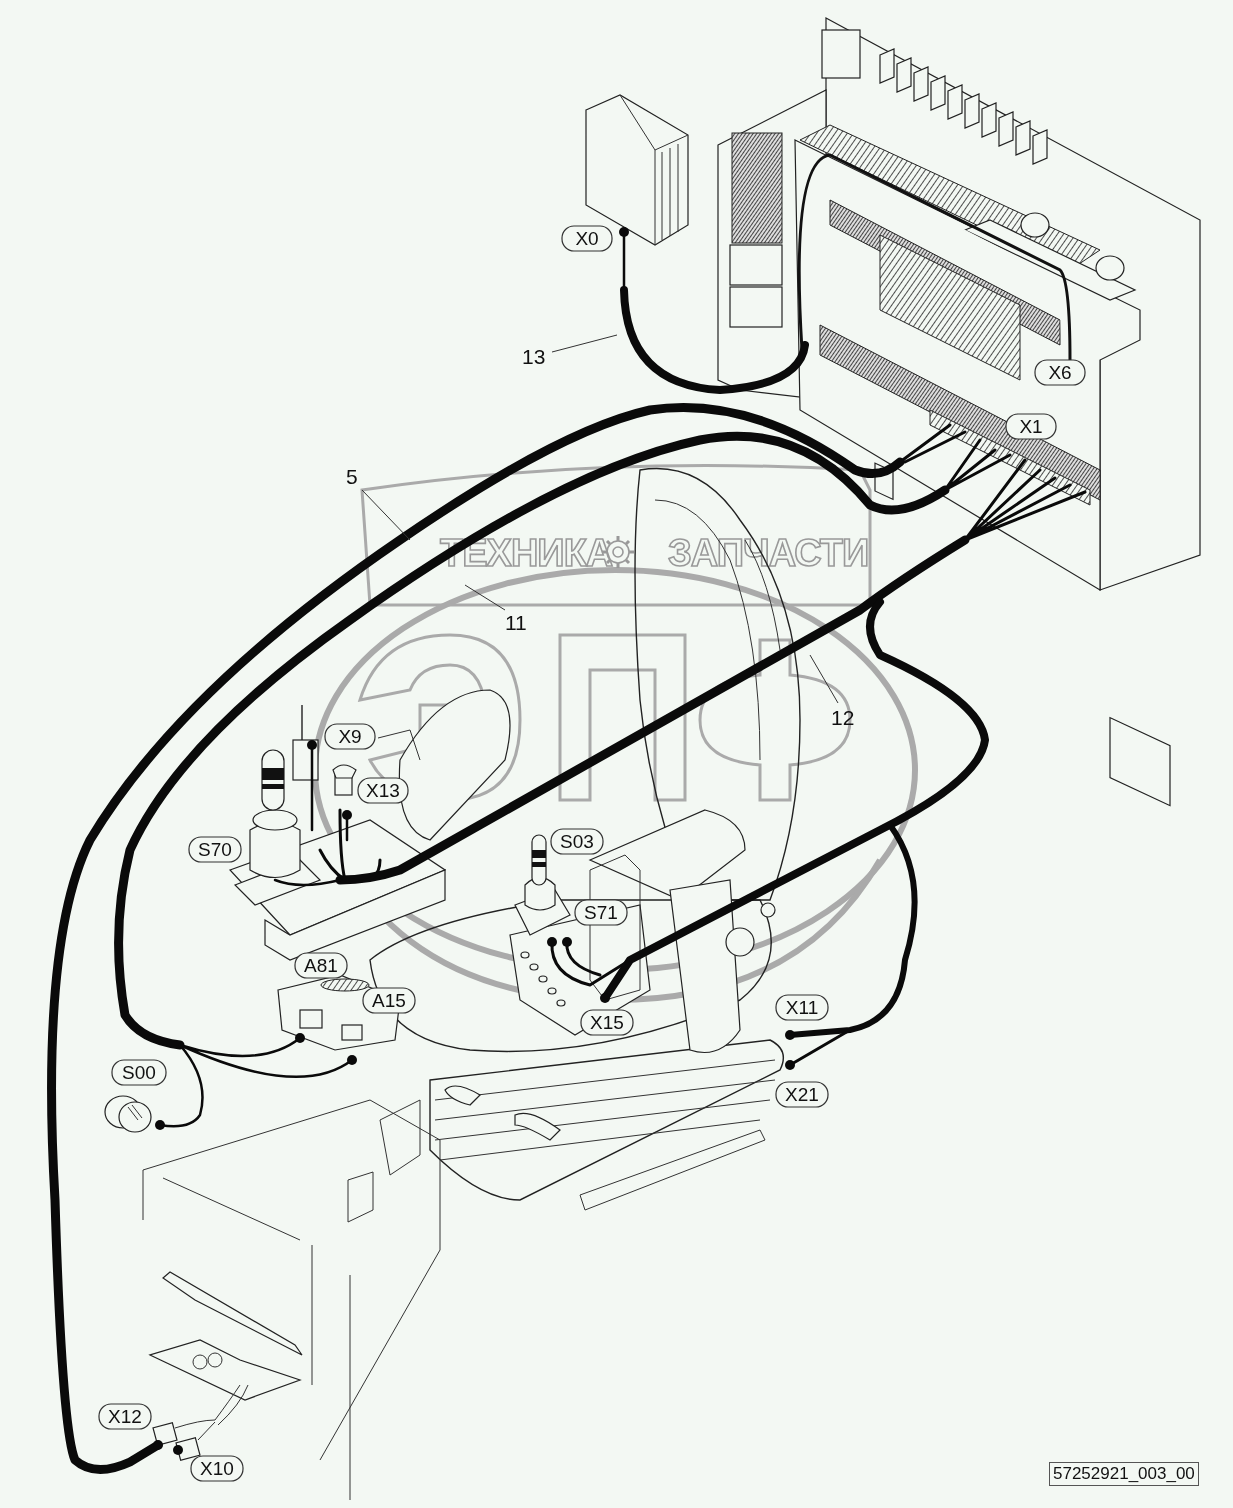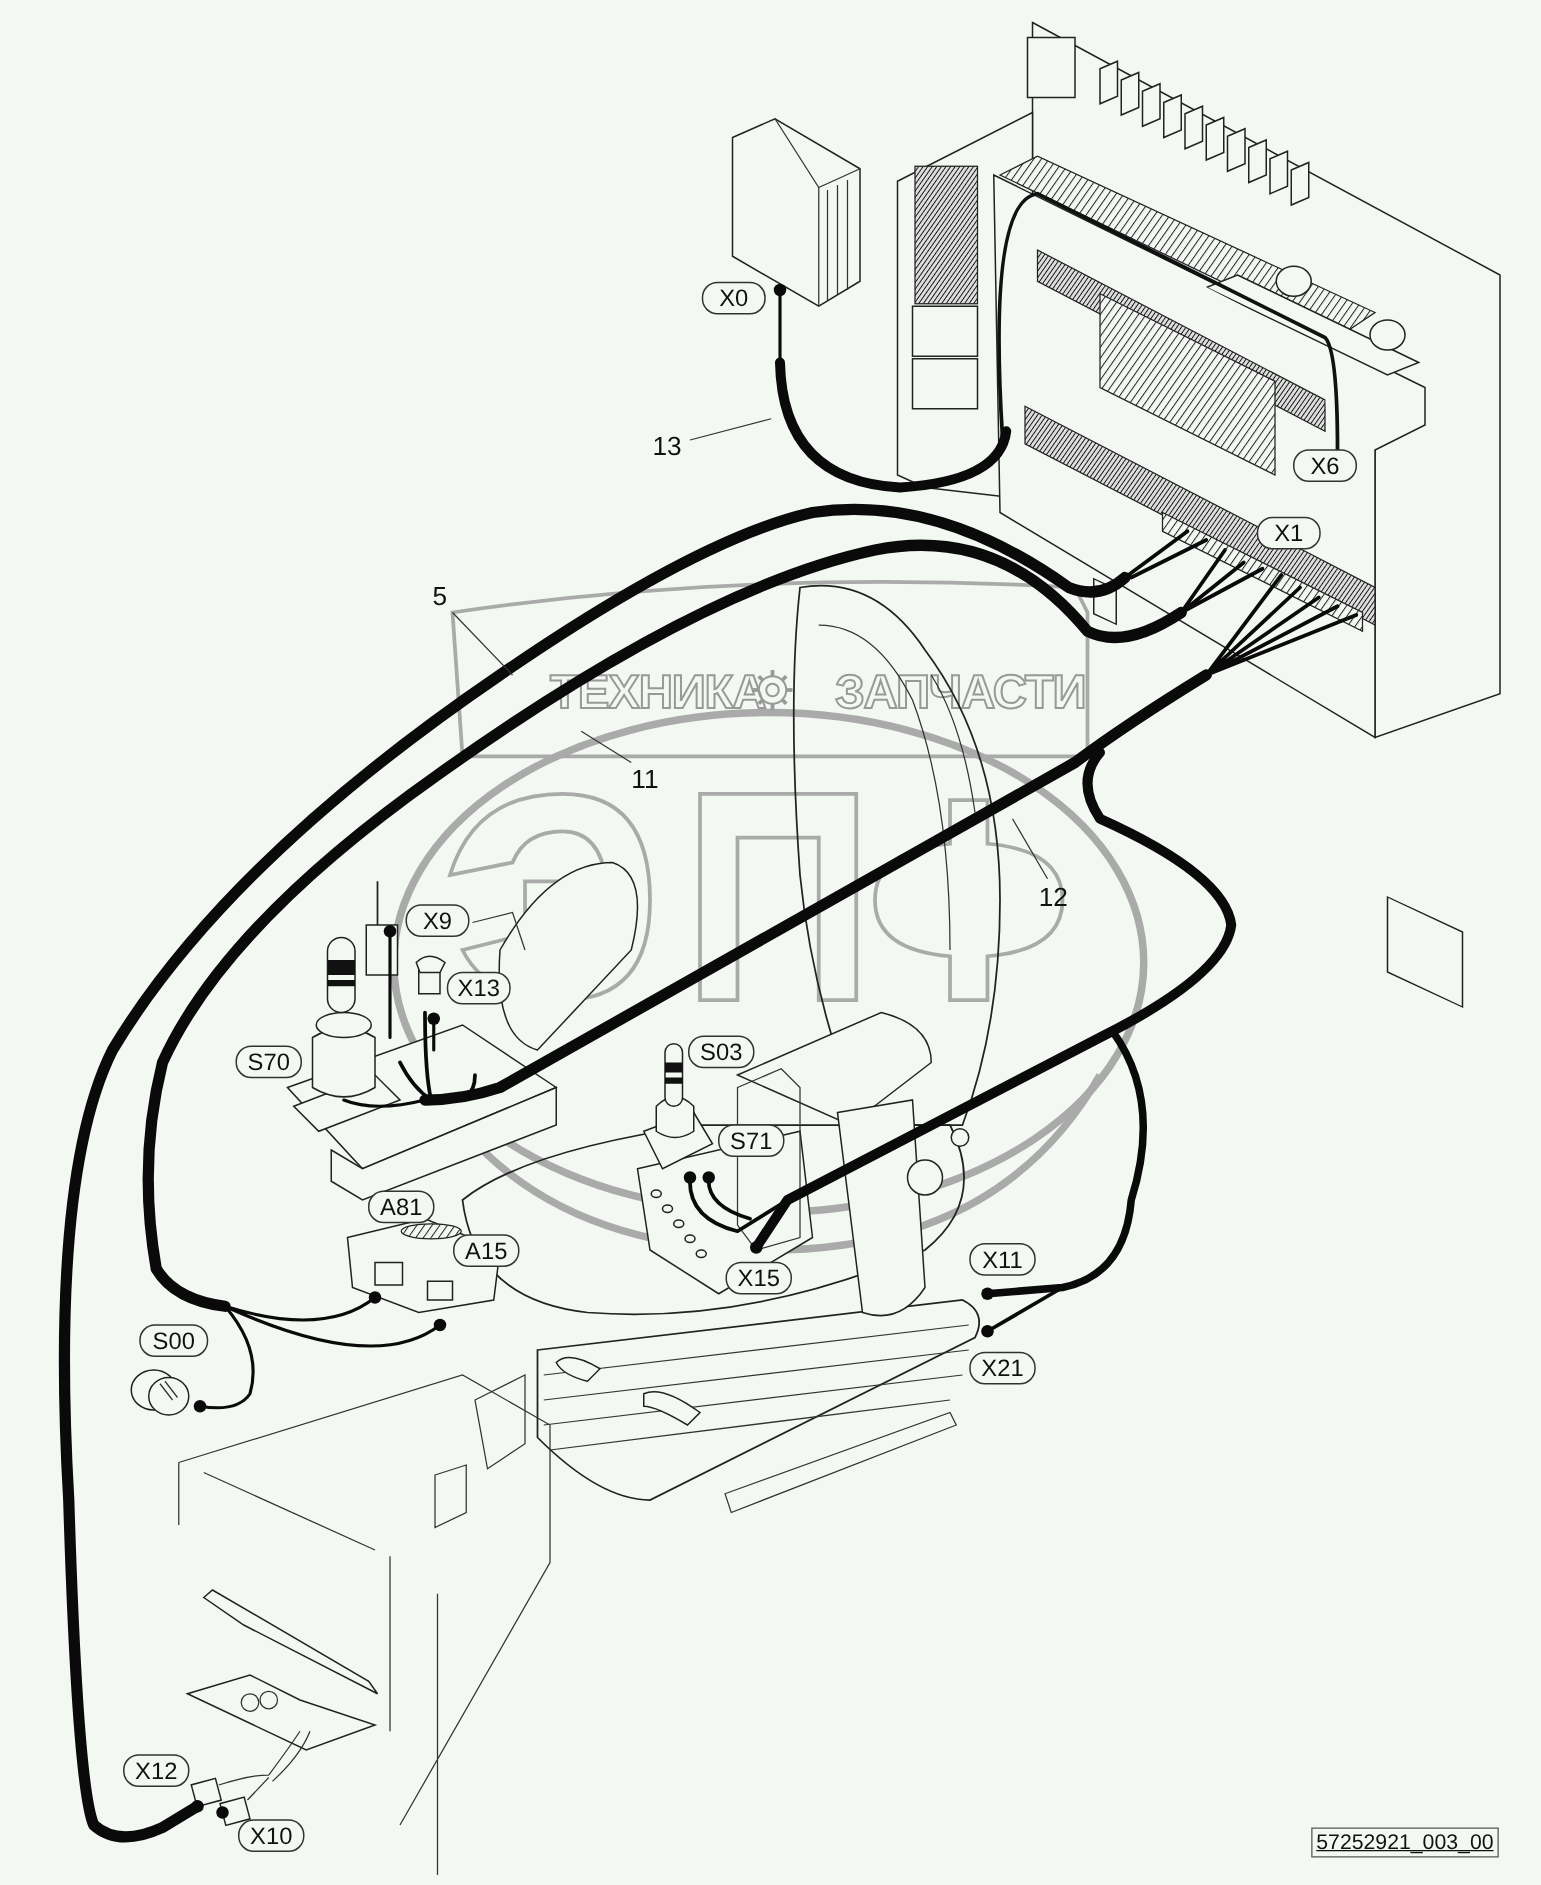--- a/index.html
+++ b/index.html
@@ -22,21 +22,21 @@
              fill: #f3f8f3; stroke: #999; stroke-width: 1.6; letter-spacing: -1px; }
   .callout-box { fill: #f3f8f3; stroke: #333; stroke-width: 1.2; }
   .callout-text { font-family: "Liberation Sans", sans-serif; font-size: 19px; fill: #111; }
   .num-text { font-family: "Liberation Sans", sans-serif; font-size: 21px; fill: #111; }
   .leader { fill: none; stroke: #333; stroke-width: 1; }
   .plug { fill: #0a0a0a; }
   #drawing-id {
     position: absolute; left: 1049px; top: 1462px;
     border: 1px solid #555; padding: 1px 3px;
     font-family: "Liberation Sans", sans-serif; font-size: 17px; color: #111;
-    background: #f3f8f3; line-height: 20px; text-decoration: underline;
+    background: #f3f8f3; line-height: 20px;
   }
 </style>
 </head>
 <body>
 
 <div id="canvas">
 <svg id="drawing" width="1233" height="1508" viewBox="0 0 1233 1508">
   <defs>
     <pattern id="hatch" width="5" height="5" patternUnits="userSpaceOnUse" patternTransform="rotate(35)">
       <rect width="5" height="5" fill="#f3f8f3"></rect>

